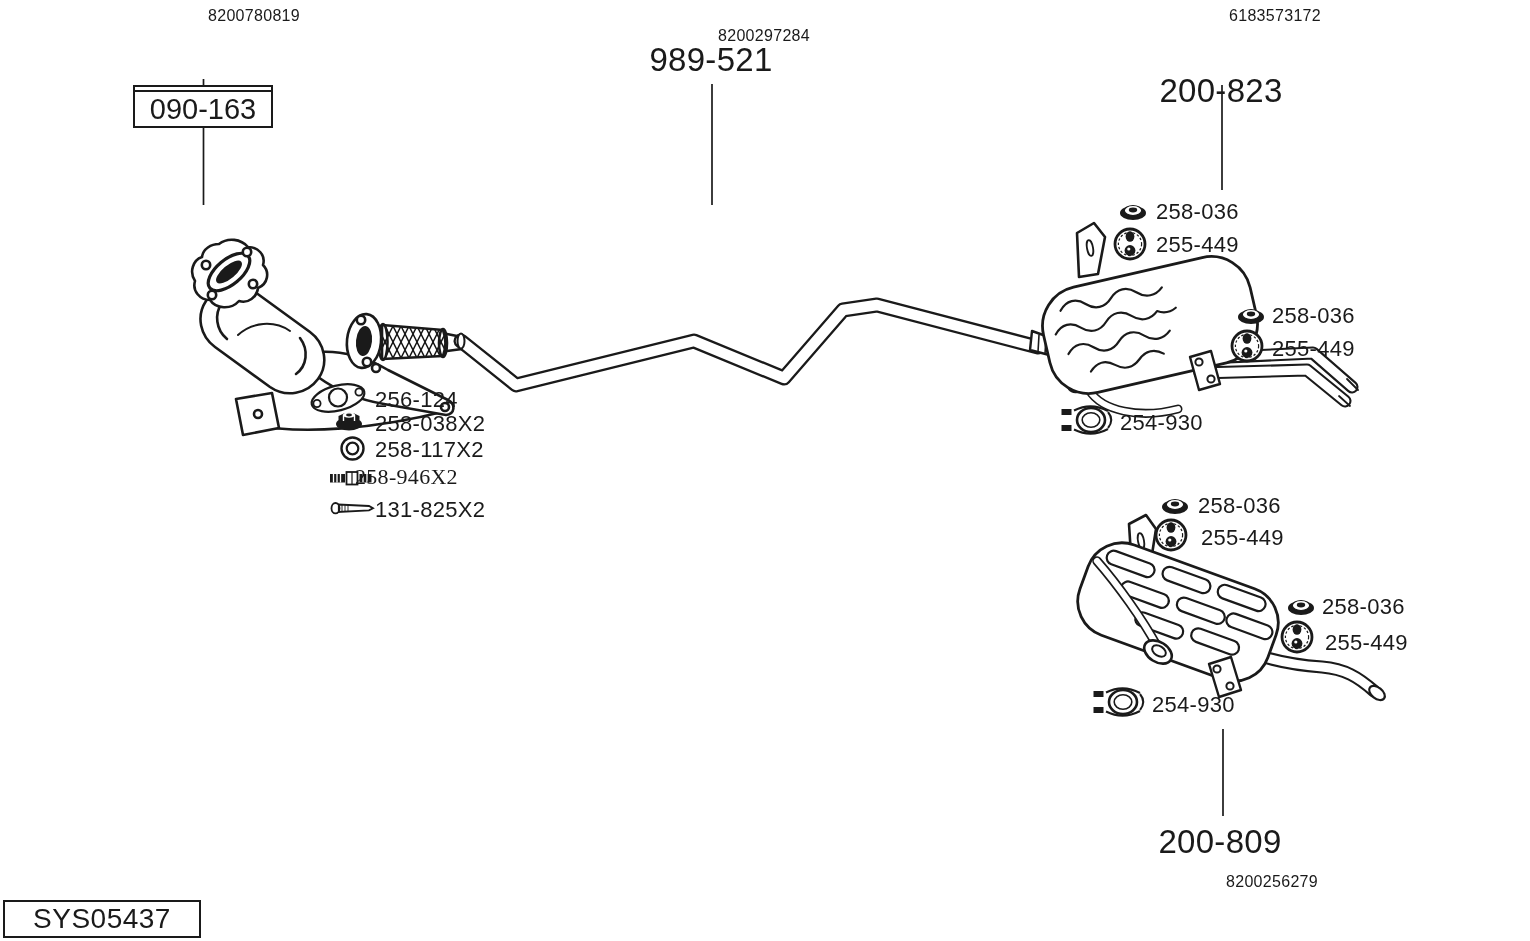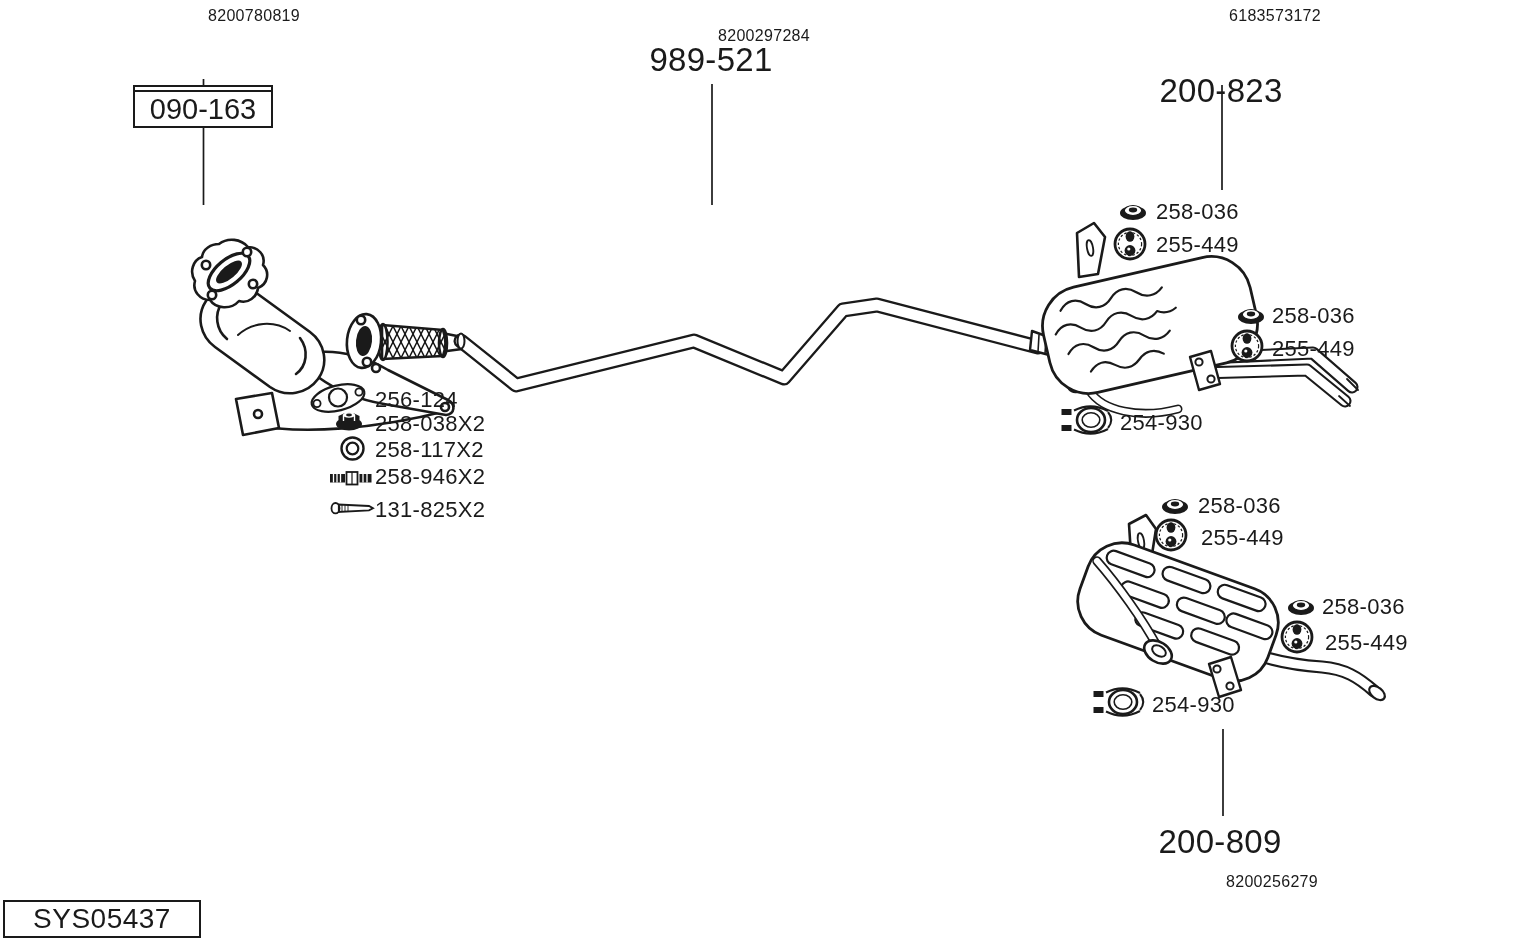--- a/index.html
+++ b/index.html
@@ -190,21 +190,21 @@
       <line x1="4.5" y1="4" x2="4.5" y2="12.5" stroke="#fff" stroke-width="1.3"></line>
       <line x1="8" y1="4" x2="8" y2="12.5" stroke="#fff" stroke-width="1.3"></line>
       <line x1="11.5" y1="4" x2="11.5" y2="12.5" stroke="#fff" stroke-width="1.3"></line>
       <rect x="17.5" y="2" width="11" height="12.5" fill="#fff" stroke="#1a1a1a" stroke-width="1.8"></rect>
       <line x1="23" y1="2" x2="23" y2="14.5" stroke="#1a1a1a" stroke-width="1.2"></line>
       <rect x="30.5" y="4" width="12" height="8.5" fill="#1a1a1a"></rect>
       <line x1="34" y1="4" x2="34" y2="12.5" stroke="#fff" stroke-width="1.3"></line>
       <line x1="38" y1="4" x2="38" y2="12.5" stroke="#fff" stroke-width="1.3"></line>
     </svg>
   </div>
-  <div class="abs fit" style="left:375px;top:464px;">258-946X2</div>
+  <div class="abs fit" style="left:355px;top:464px;font-family:Liberation Serif, serif;">258-946X2</div>
 
   <div class="icon" style="left:327px;top:501px;">
     <svg width="48" height="15" viewBox="0 0 48 15">
       <path d="M11,3.5 L42,5 L46,7.2 L42,9.4 L11,11 Z" fill="#fff" stroke="#1a1a1a" stroke-width="1.8"></path>
       <ellipse cx="8.5" cy="7.2" rx="4" ry="5.2" fill="#fff" stroke="#1a1a1a" stroke-width="1.8"></ellipse>
       <line x1="11.5" y1="3.2" x2="11.5" y2="11.2" stroke="#1a1a1a" stroke-width="1.2"></line>
       <line x1="15" y1="4" x2="15" y2="10.8" stroke="#1a1a1a" stroke-width=".9"></line>
       <line x1="18" y1="4.2" x2="18" y2="10.6" stroke="#1a1a1a" stroke-width=".9"></line>
       <line x1="21" y1="4.4" x2="21" y2="10.4" stroke="#1a1a1a" stroke-width=".9"></line>
     </svg>

